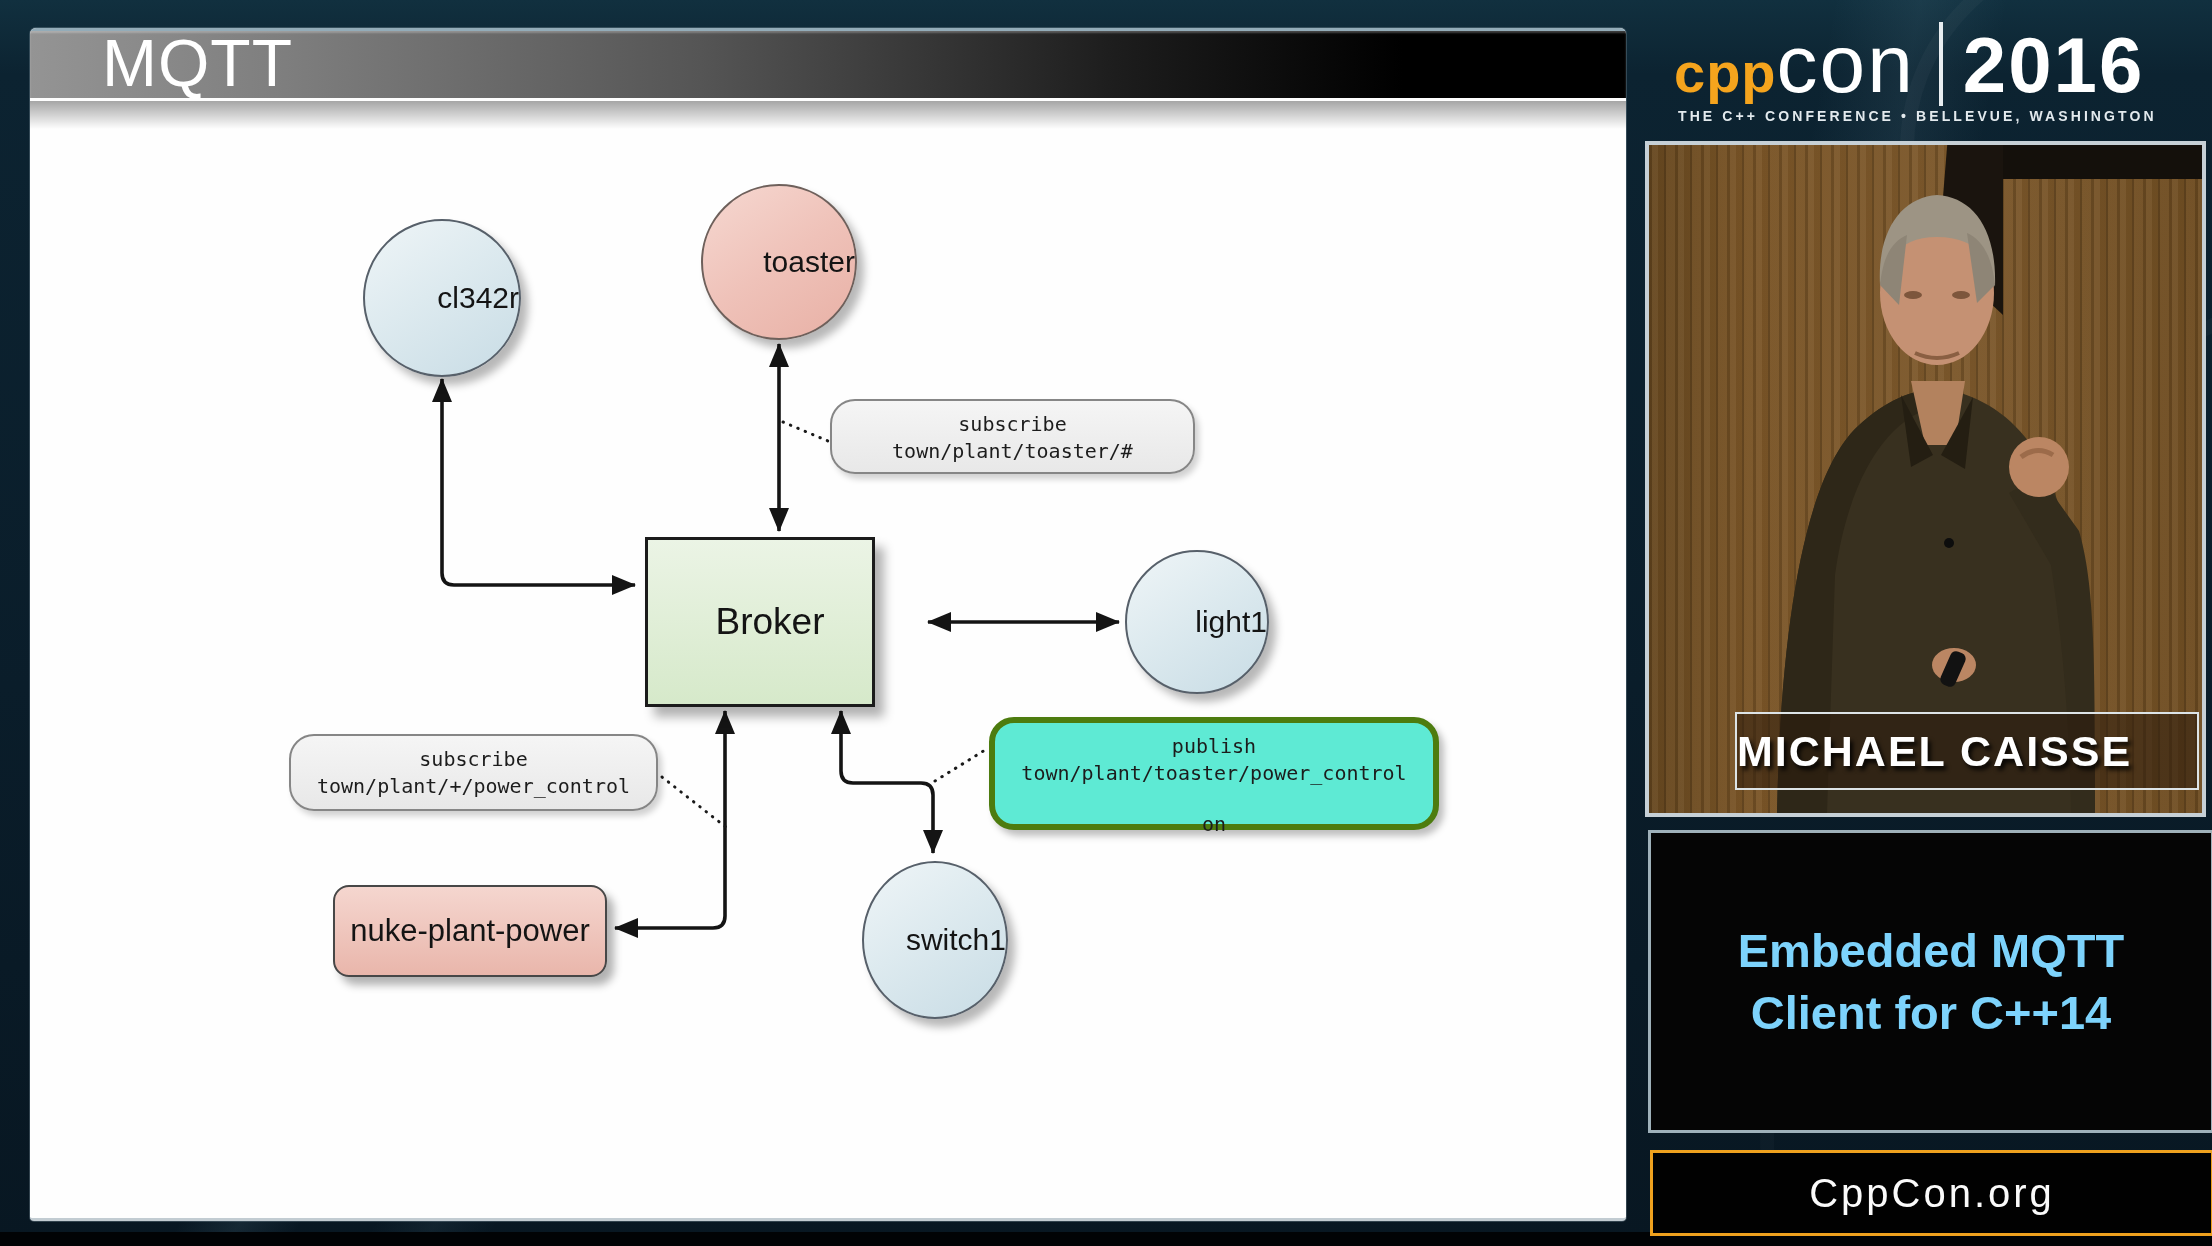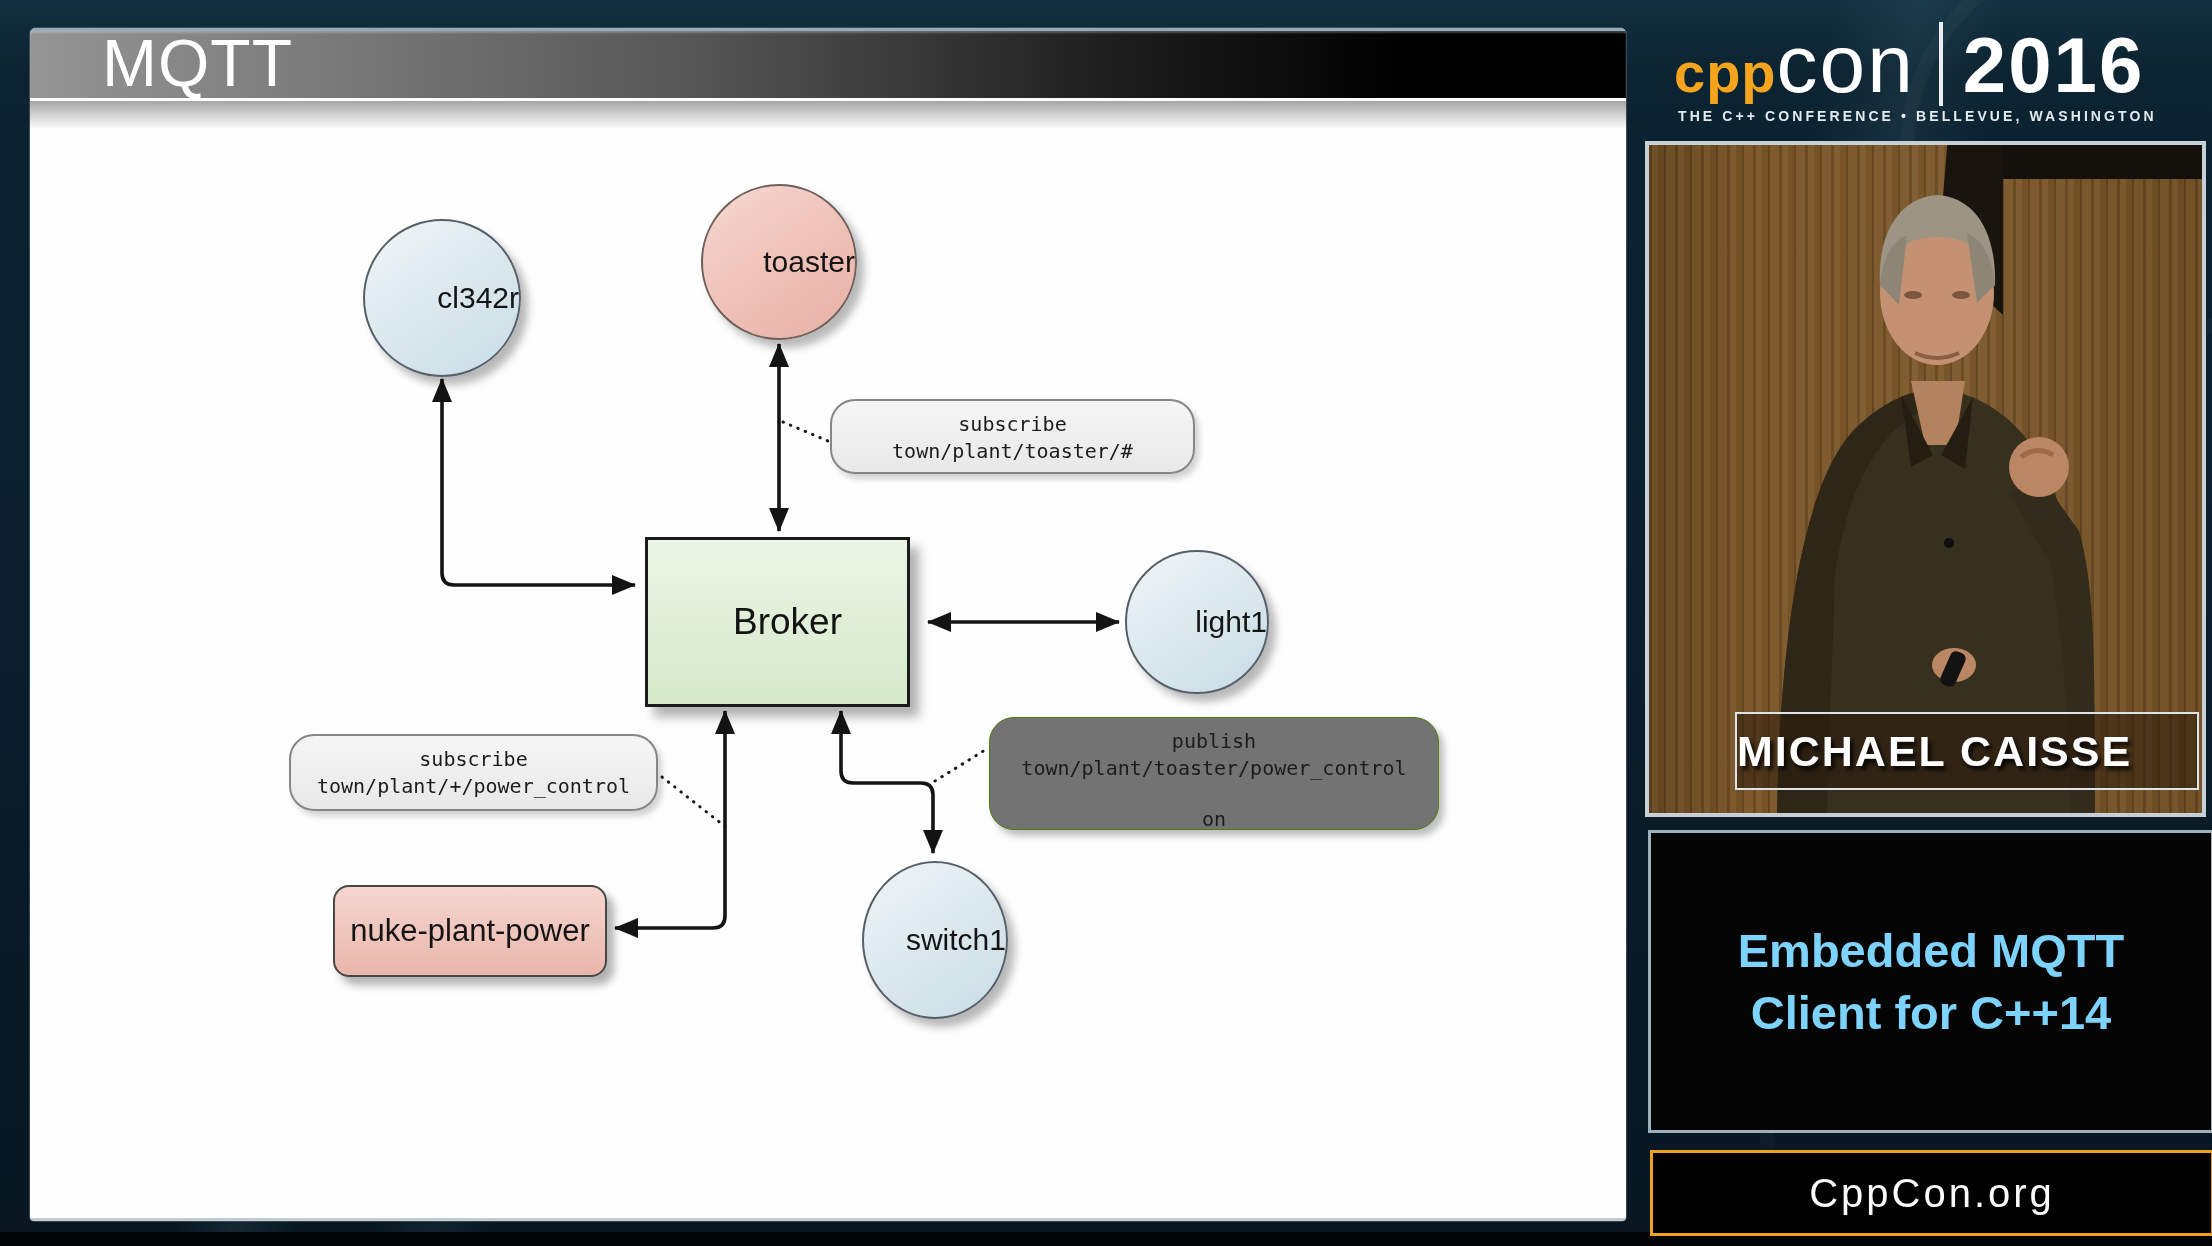--- a/index.html
+++ b/index.html
@@ -45,21 +45,21 @@
   .rect-broker { background:linear-gradient(180deg,#ebf4e5 0%,#d6e9ca 100%);
     border:3px solid #1b1b1b; box-shadow:9px 10px 10px rgba(0,0,0,0.30); font-size:37px; }
   .rect-pink { background:linear-gradient(180deg,#f5d6cf 0%,#e9b6ab 100%);
     border:2px solid #474747; border-radius:16px; box-shadow:7px 8px 9px rgba(0,0,0,0.30); font-size:31px; }
 
   .callout { position:absolute; z-index:2; padding:10px 18px 8px 18px;
     font-family:"DejaVu Sans Mono","Liberation Mono",monospace; font-size:20px; line-height:27px; color:#1c1c1c;
     border-radius:25px;text-align:center; }
   .callout.gray { background:linear-gradient(180deg,#f5f5f5,#e8e8e8);
     border:2px solid #868686; box-shadow:4px 5px 6px rgba(0,0,0,0.18); }
-  .callout.cream { background:#737373; border:1px solid #4d7c0f; box-shadow:5px 6px 7px rgba(0,0,0,0.25); }
+  .callout.cream { background:#5eead4; border:6px solid #4d7c0f; box-shadow:5px 6px 7px rgba(0,0,0,0.25); }
   .callout .gap-line { margin-top:24px; }
 
   
   .logo { position:absolute; left:1674px; top:8px; width:540px; height:104px; white-space:nowrap; }
   .logo span { display:inline-block; vertical-align:baseline; line-height:104px; }
   .logo .cpp { color:#f5a41d; font-weight:700; font-size:56px; letter-spacing:1px; }
   .logo .con { color:#fff; font-weight:400; font-size:82px; letter-spacing:2px; }
   .logo .bar { width:4px; height:84px; background:#e9eef1; margin:0 20px 0 24px; transform:translateY(14px); }
   .logo .year { color:#fff; font-weight:700; font-size:78px; letter-spacing:2px; }
   .tagline { position:absolute; left:1678px; top:108px; width:520px; color:#e3eaee;
@@ -120,21 +120,21 @@
     </svg>
 
     <div class="node circle" style="left:333px; top:191px; width:158px; height:158px;">
       <span>cl342r</span>
     </div>
 
     <div class="node circle pink" style="left:671px; top:156px; width:156px; height:156px;">
       <span>toaster</span>
     </div>
 
-    <div class="node rect-broker" style="left:615px; top:509px; width:265px; height:170px;padding-left:20px;">
+    <div class="node rect-broker" style="left:615px; top:509px; width:230px; height:170px;padding-left:20px;">
       <span>Broker</span>
     </div>
 
     <div class="node circle" style="left:1095px; top:522px; width:144px; height:144px;">
       <span>light1</span>
     </div>
 
     <div class="node circle" style="left:832px; top:833px; width:146px; height:158px;">
       <span>switch1</span>
     </div>

